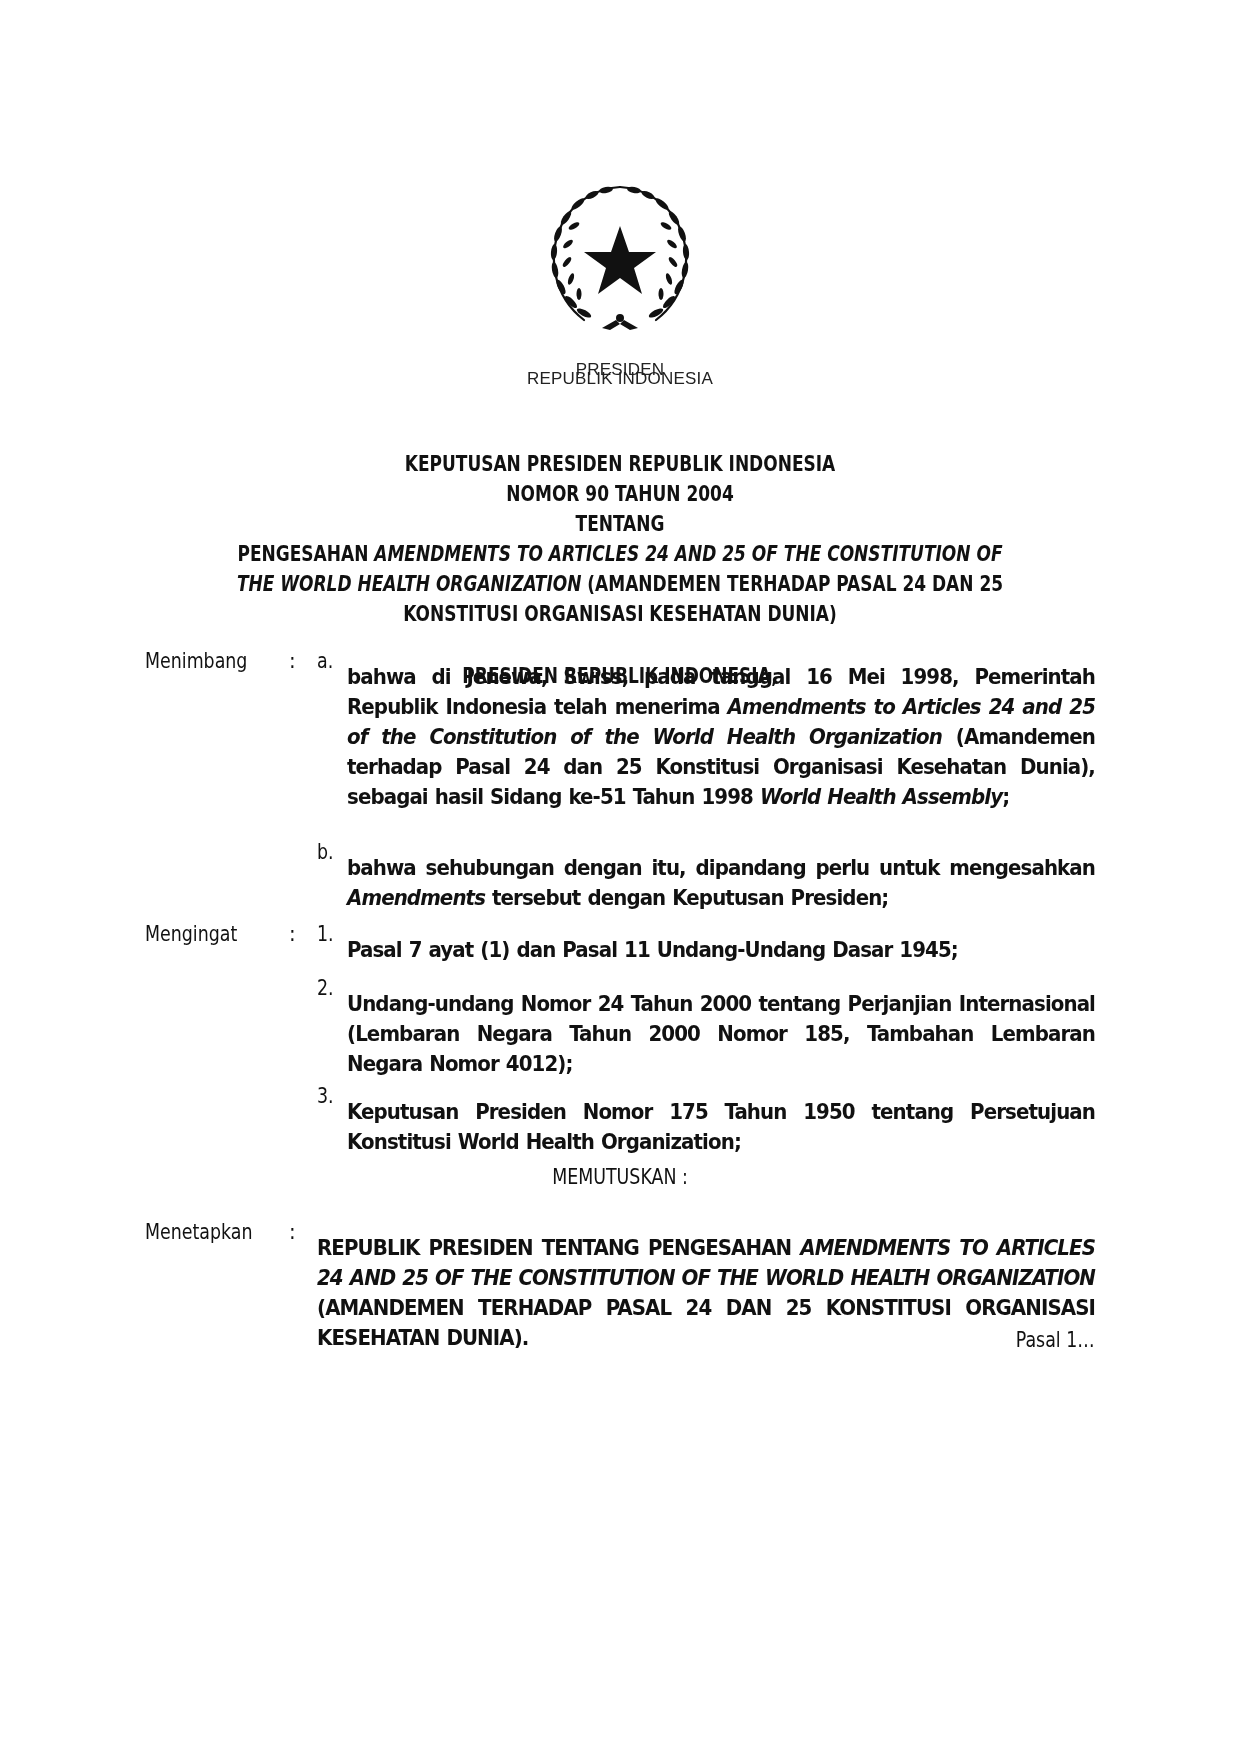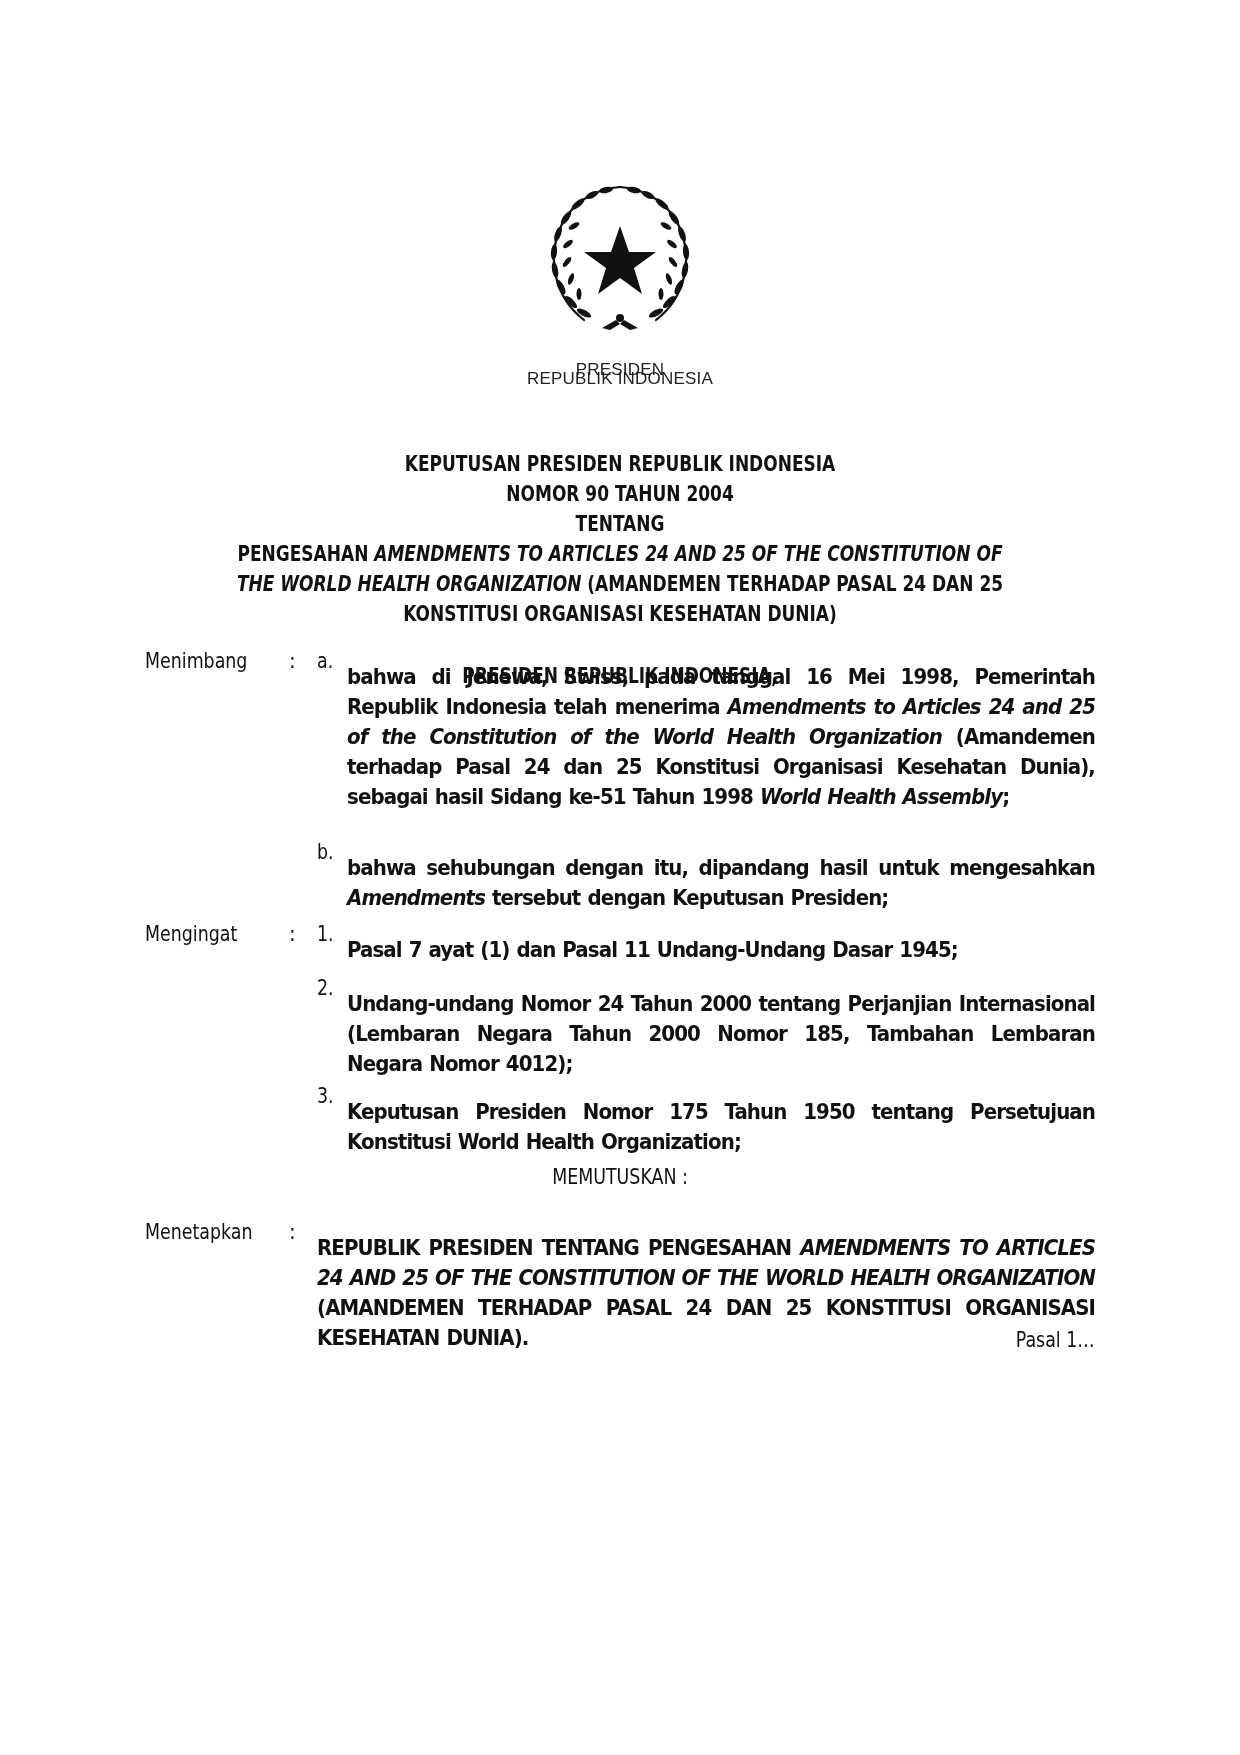--- a/index.html
+++ b/index.html
@@ -198,21 +198,21 @@
 
   <div class="row" style="top:646px;">
     <span class="label">Menimbang</span>
     <span class="colon">:</span>
     <span class="marker">a.</span>
     <div class="body-text"><span>bahwa di Jenewa, Swiss, pada tanggal 16 Mei 1998, Pemerintah Republik Indonesia telah menerima </span><em>Amendments to Articles 24 and 25 of the Constitution of the World Health Organization</em><span> (Amandemen terhadap Pasal 24 dan 25 Konstitusi Organisasi Kesehatan Dunia), sebagai hasil Sidang ke-51 Tahun 1998 </span><em>World Health Assembly</em><span>;</span></div>
   </div>
 
   <div class="row" style="top:837px;">
     <span class="marker">b.</span>
-    <div class="body-text"><span>bahwa sehubungan dengan itu, dipandang hasil untuk mengesahkan </span><em>Amendments</em><span> tersebut dengan Keputusan Presiden;</span></div>
+    <div class="body-text"><span>bahwa sehubungan dengan itu, dipandang perlu untuk mengesahkan </span><em>Amendments</em><span> tersebut dengan Keputusan Presiden;</span></div>
   </div>
 
   <div class="row" style="top:919px;">
     <span class="label">Mengingat</span>
     <span class="colon">:</span>
     <span class="marker">1.</span>
     <div class="body-text">Pasal 7 ayat (1) dan Pasal 11 Undang-Undang Dasar 1945;</div>
   </div>
 
   <div class="row" style="top:973px;">

